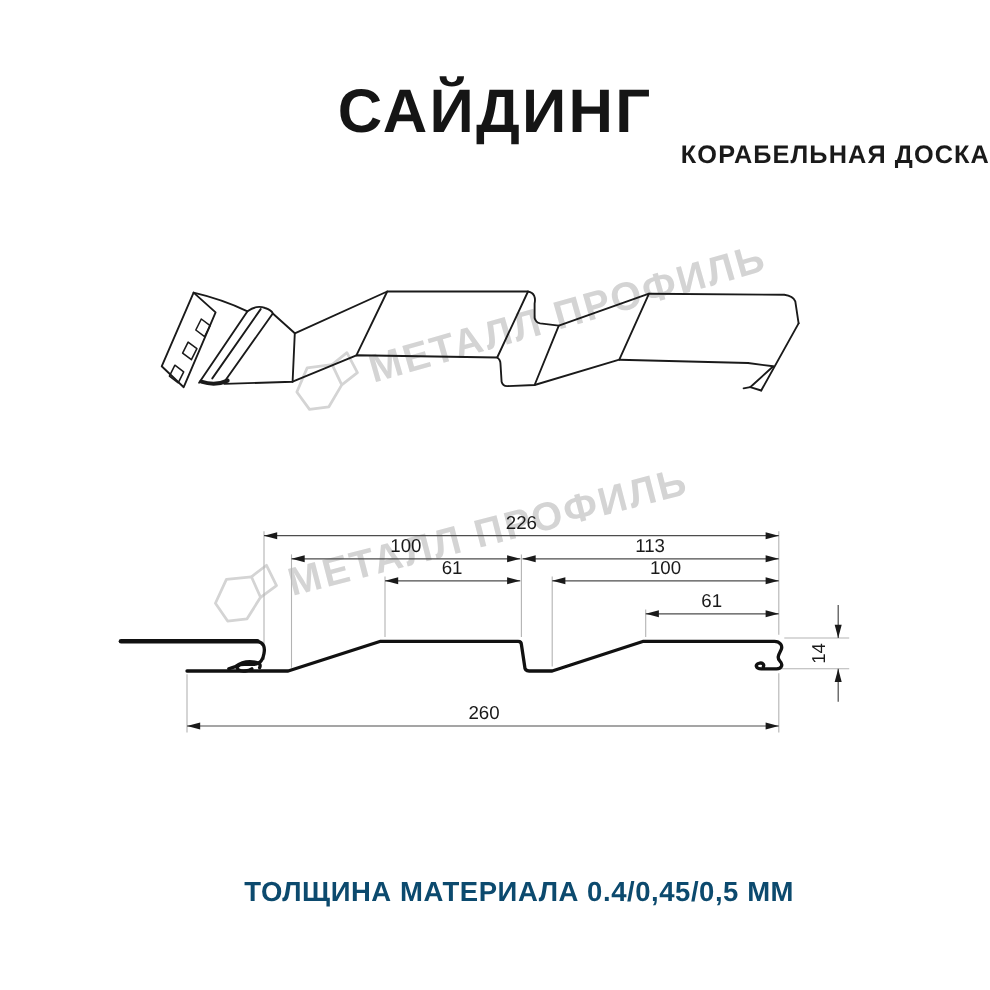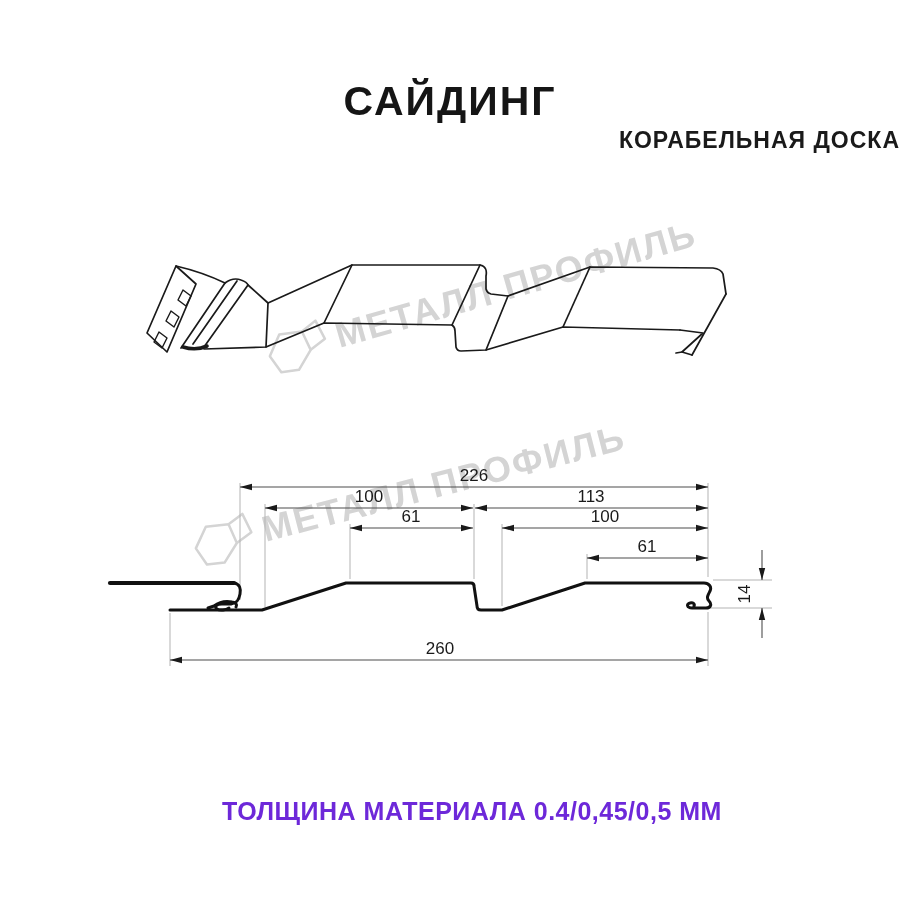--- a/index.html
+++ b/index.html
@@ -2,33 +2,33 @@
 <html><head>
 <meta charset="utf-8">
 <style>
   html,body{margin:0;padding:0;background:#ffffff;}
   .canvas{
     position:relative;width:900px;height:900px;background:#ffffff;overflow:hidden;
     font-family:"Liberation Sans", sans-serif;color:#1c1c1c;
   }
   .title{
     position:absolute;left:0;right:0;top:80px;text-align:center;
-    font-size:41px;font-weight:bold;letter-spacing:2px;line-height:42px;color:#151515;
+    font-size:56px;font-weight:bold;letter-spacing:2px;line-height:42px;color:#151515;
   }
   .subtitle{
     position:absolute;left:0;right:0;top:128px;text-align:right;
     font-size:23px;font-weight:bold;letter-spacing:1px;line-height:25px;color:#1a1a1a;
   }
   .model{
     position:absolute;left:0;right:0;top:156px;text-align:center;
     font-size:20px;font-weight:normal;letter-spacing:0.5px;line-height:24px;color:#1a1a1a;
   }
   .footer-note{
     position:absolute;left:0;right:0;top:797px;text-align:center;
-    font-size:25px;font-weight:bold;letter-spacing:0.5px;color:#6d28d9;margin-left:44px;
+    font-size:25px;font-weight:bold;letter-spacing:0.5px;color:#0c4a6e;margin-left:44px;
   }
   .watermark{
     position:absolute;display:flex;align-items:center;gap:9px;
     color:#d4d4d4;font-weight:bold;font-size:36px;letter-spacing:2px;white-space:nowrap;
     transform-origin:0 50%;z-index:1;user-select:none;
   }
   .wm-1{left:268px;top:330px;transform:rotate(-16deg);}
   .wm-2{left:194px;top:522px;transform:rotate(-14.5deg);}
   .wm-logo{flex:0 0 auto;}
   svg.drawing{position:absolute;left:0;top:0;z-index:2;}

